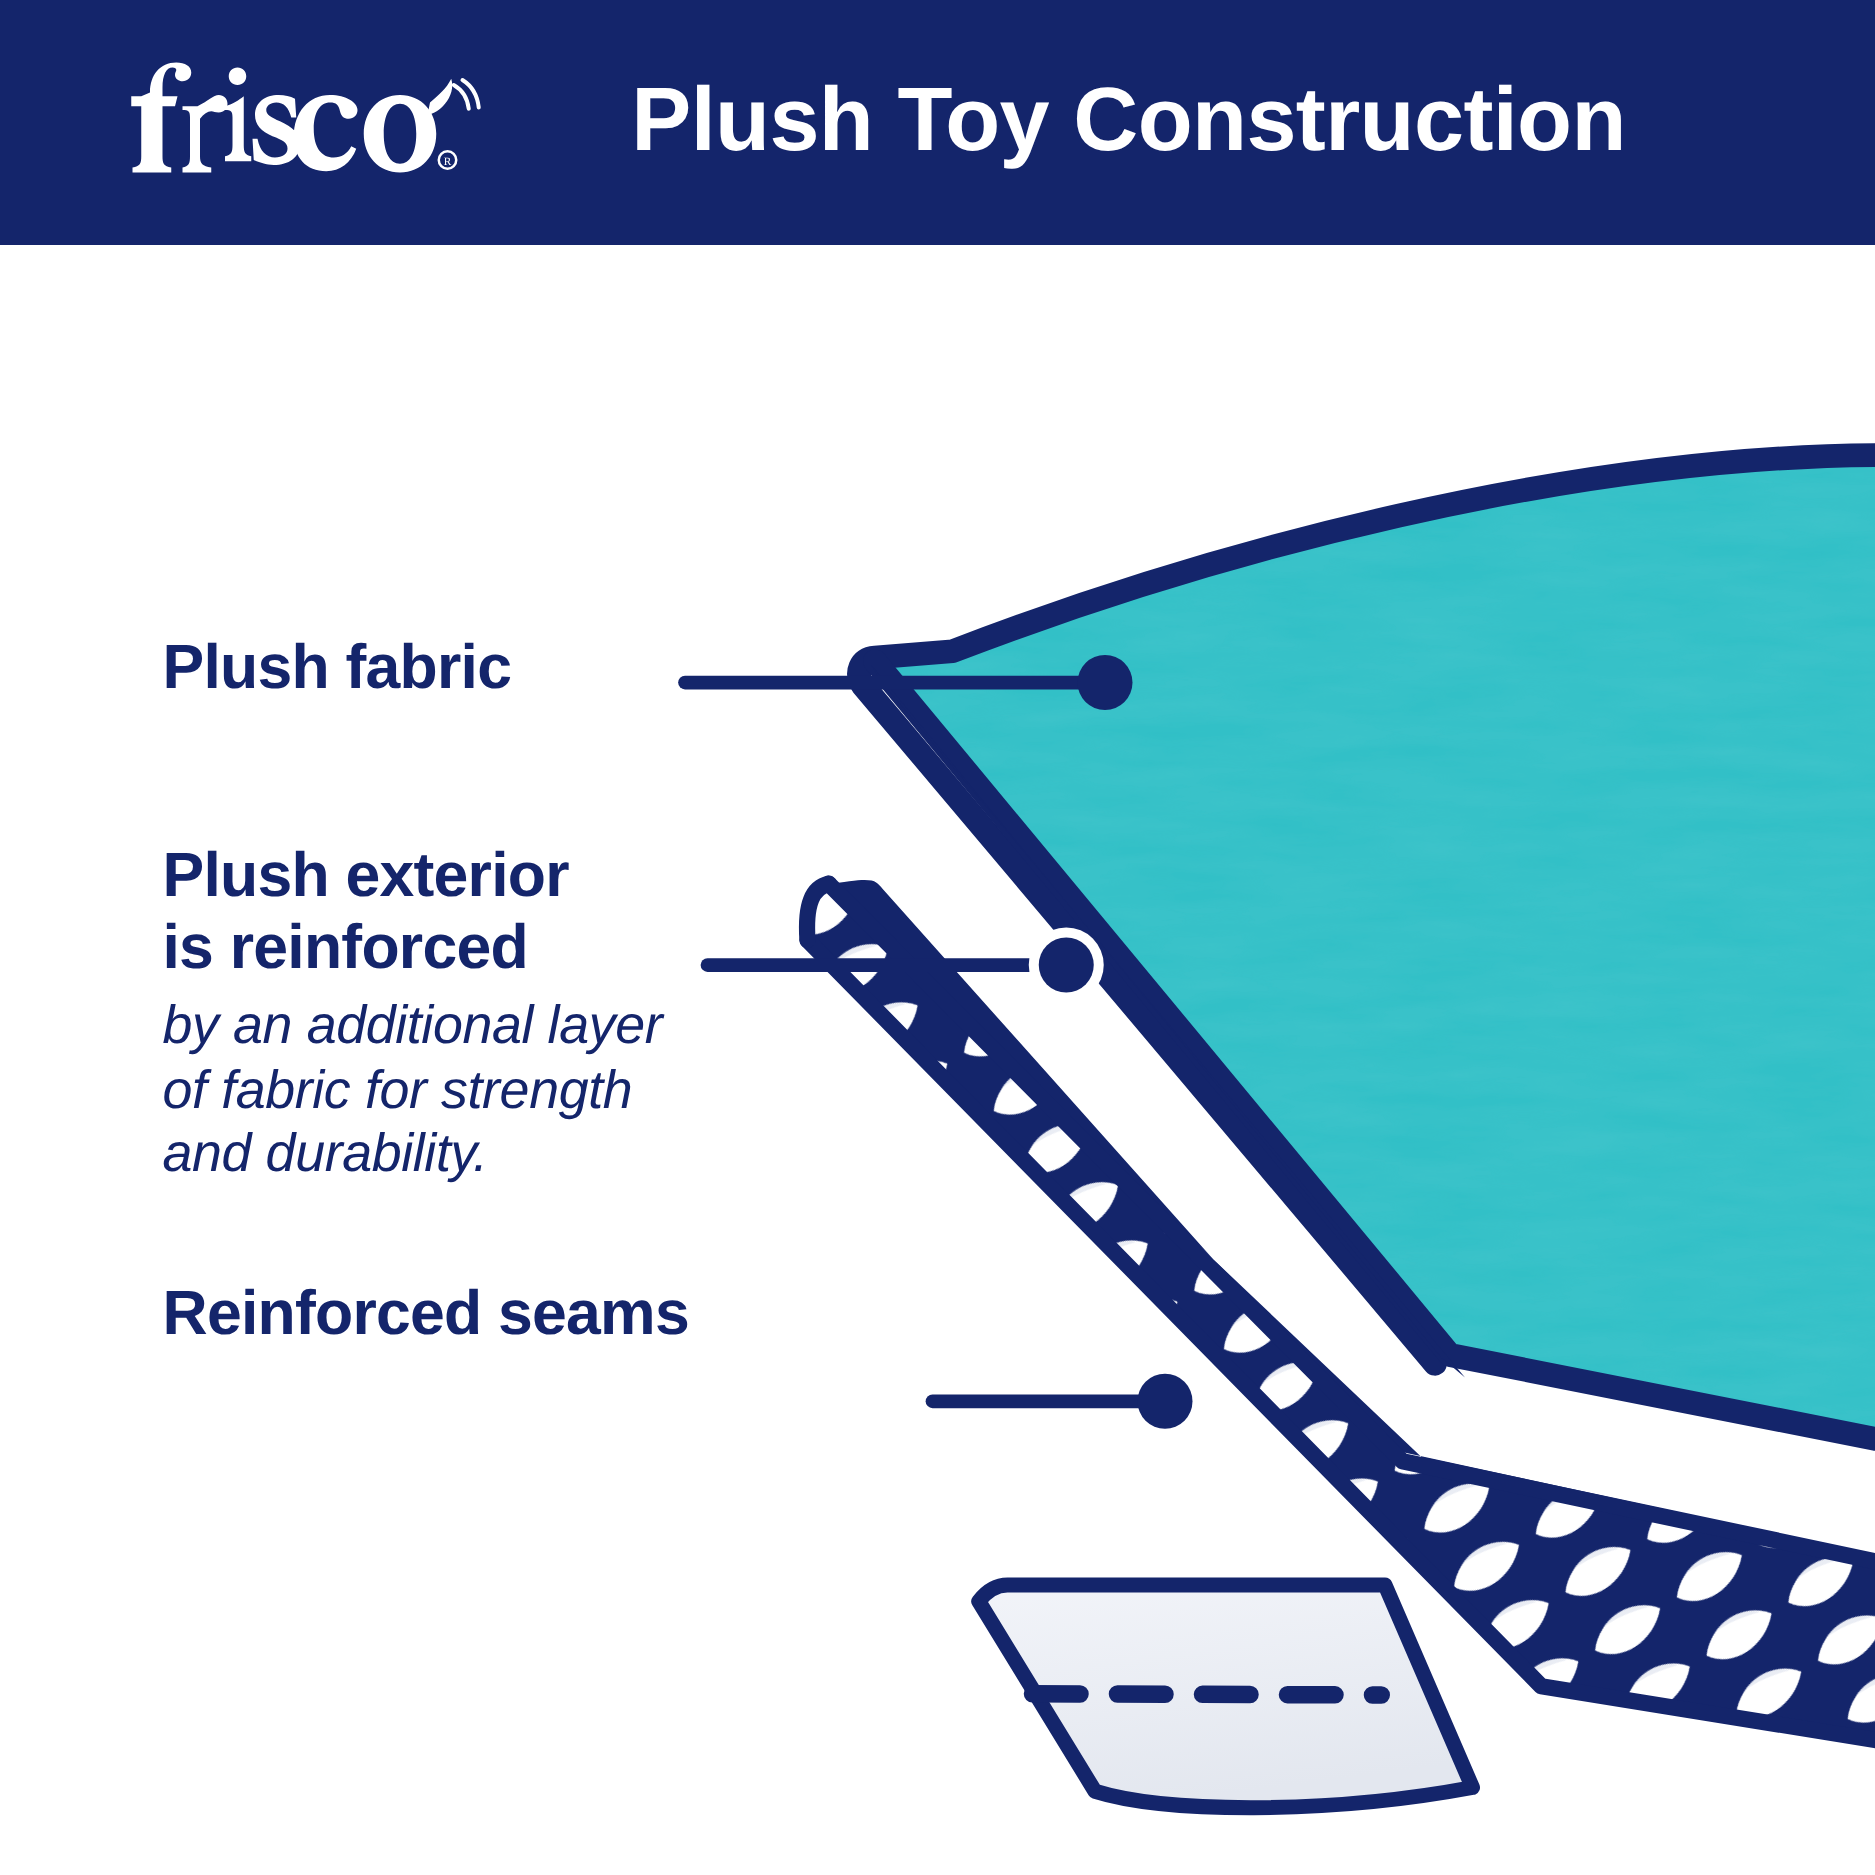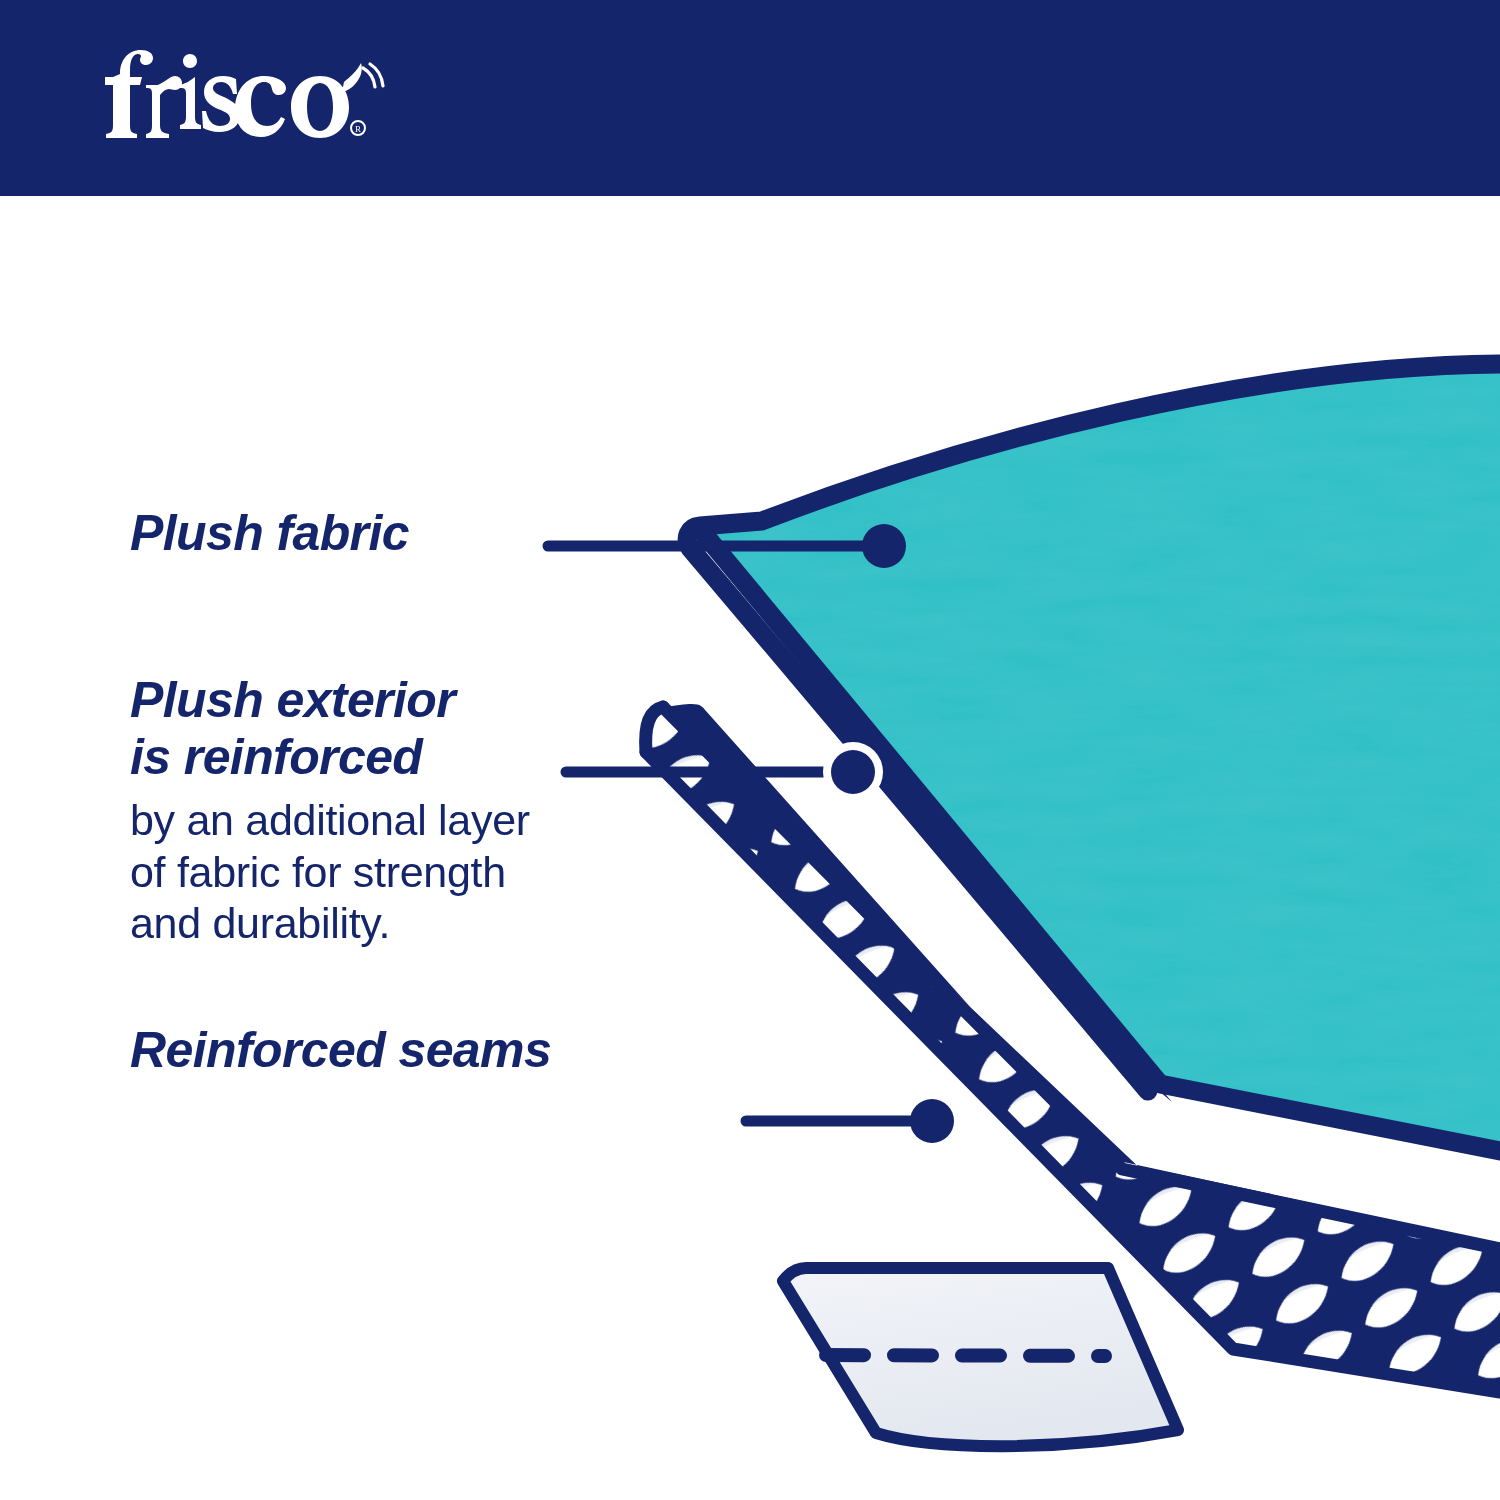--- a/index.html
+++ b/index.html
@@ -65,29 +65,29 @@
   .callout {
     position: absolute;
     color: #14256B;
   }
   .callout .head {
     font-size: 50px;
     font-weight: bold;
     line-height: 1.14;
     letter-spacing: -0.6px;
     white-space: pre-line;
-    font-style: italic;
   }
   .callout .body {
     font-size: 43px;
     font-weight: normal;
     line-height: 1.2;
     letter-spacing: -0.3px;
     white-space: pre-line;
     margin-top: 9px;
+    font-style: italic;
   }
 
   #callout-1 { left: 130px; top: 505px; width: 430px; }
   #callout-2 { left: 130px; top: 672px; width: 590px; }
   #callout-3 { left: 130px; top: 1022px; width: 660px; }
 </style>
 </head>
 <body>
 
 <div class="header">
@@ -116,20 +116,21 @@
         <path d="M284 20c8 5 12 13 13 22"></path>
       </g>
 
       <g>
         <circle cx="272" cy="84" r="7" fill="none" stroke="#FFFFFF" stroke-width="2"></circle>
         <text x="272" y="88" font-family="'Liberation Serif', serif" font-size="9" fill="#FFFFFF" text-anchor="middle">R</text>
       </g>
     </svg>
   </div>
 
+  <div class="header-title">Plush Toy Construction</div>
 </div>
 
 <div class="illustration">
   <svg width="1500" height="1304" viewBox="0 0 1500 1304" aria-hidden="true">
     <defs>
 
       <filter id="fur" x="-5%" y="-5%" width="110%" height="110%">
         <feTurbulence type="fractalNoise" baseFrequency="0.012 0.05" numOctaves="3" seed="7" result="n"></feTurbulence>
         <feDisplacementMap in="SourceGraphic" in2="n" scale="11" xChannelSelector="R" yChannelSelector="G"></feDisplacementMap>
       </filter>

